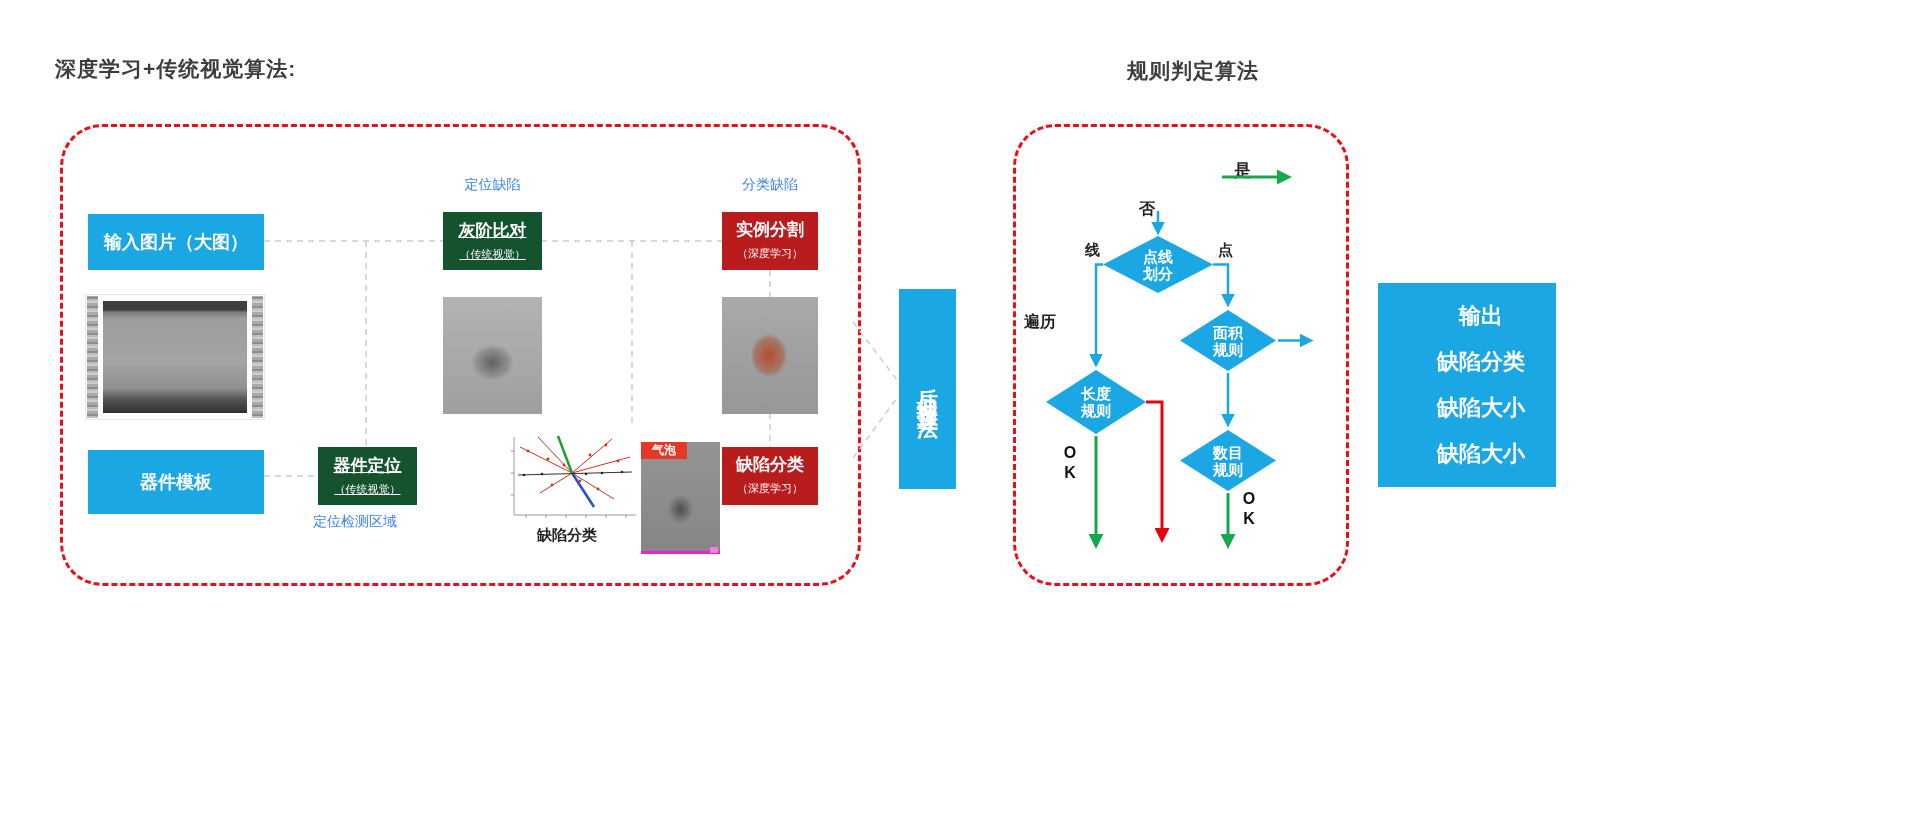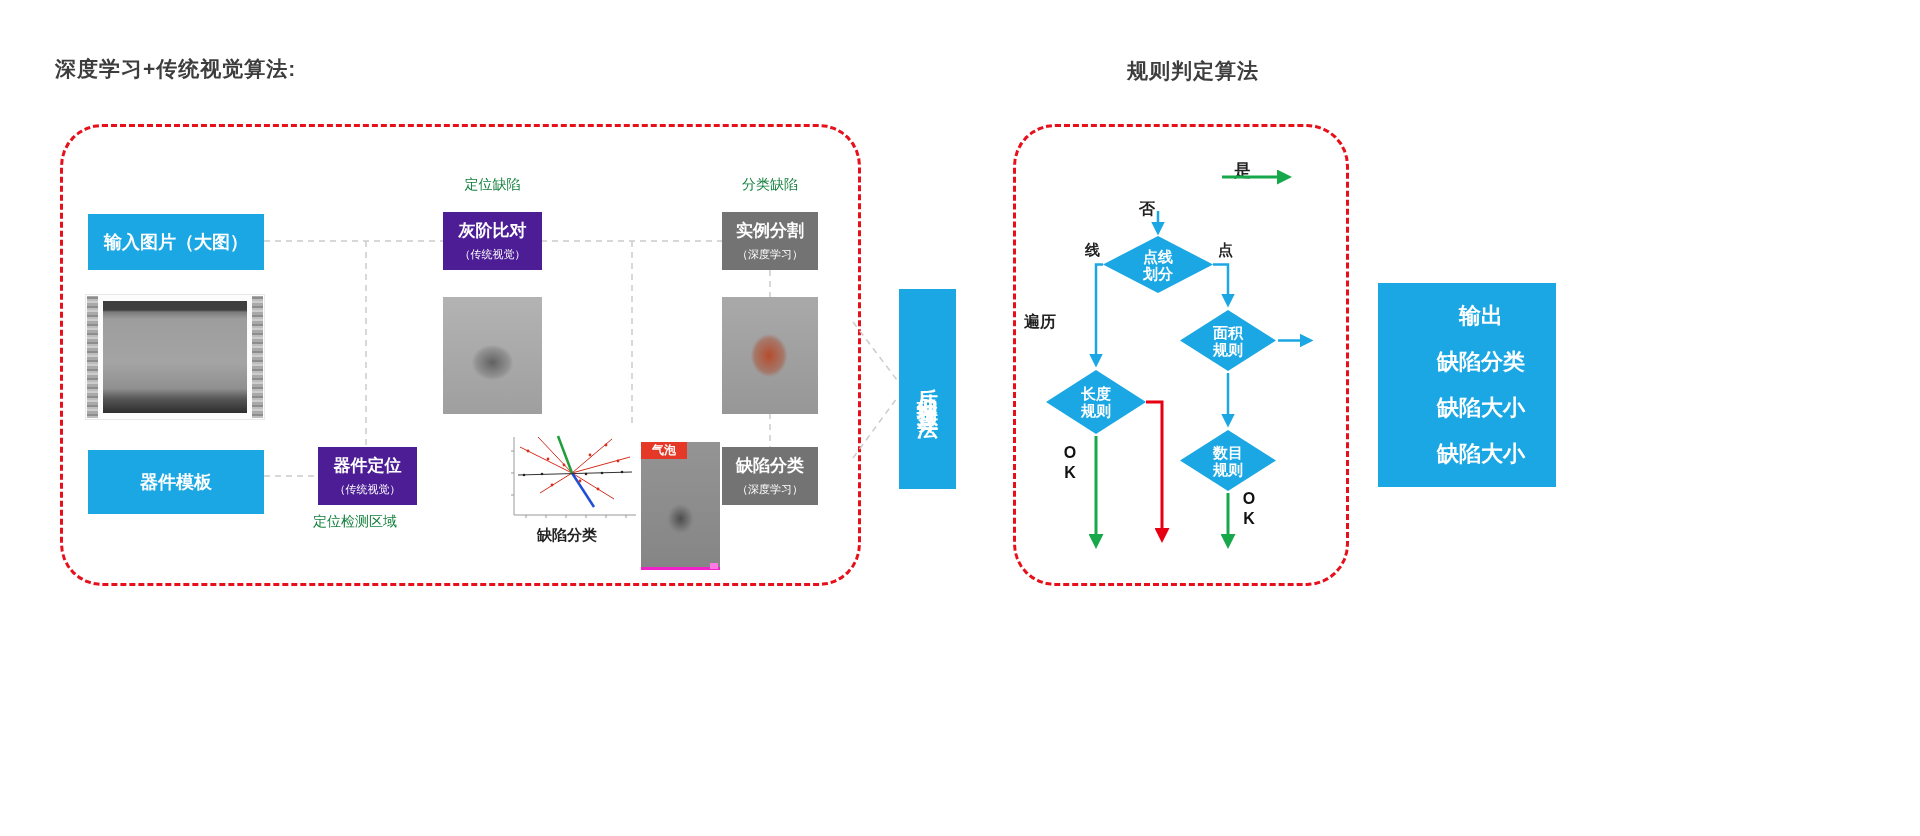--- a/index.html
+++ b/index.html
@@ -12,32 +12,32 @@
   .sec-title{font-size:21px;font-weight:bold;color:#3d3d3d;letter-spacing:1px;}
   .title-left{left:55px;top:55px;}
   .title-right{left:1108px;top:57px;width:170px;text-align:center;}
   
   .frame{border:3px dashed #e60f1a;border-radius:42px;background:transparent;}
   .frame-left{left:60px;top:124px;width:795px;height:456px;}
   .frame-right{left:1013px;top:124px;width:330px;height:456px;}
   
   .cbox{display:flex;flex-direction:column;align-items:center;justify-content:center;color:#fff;text-align:center;}
   .blue{background:#1aa7e3;}
-  .orange{background:#4c1d95;}
-  .yellow{background:#737373;}
+  .orange{background:#14532d;text-decoration:underline;}
+  .yellow{background:#b91c1c;font-family:Liberation Mono, monospace;}
   .cbox .main{font-size:17px;font-weight:bold;line-height:20px;}
   .cbox .sub{font-size:11px;line-height:14px;margin-top:6px;}
   .box-input{left:88px;top:214px;width:176px;height:56px;font-size:18px;font-weight:bold;}
   .box-template{left:88px;top:450px;width:176px;height:64px;font-size:18px;font-weight:bold;}
   .box-locate{left:318px;top:447px;width:99px;height:58px;}
   .box-gray{left:443px;top:212px;width:99px;height:58px;}
   .box-seg{left:722px;top:212px;width:96px;height:58px;}
   .box-cls{left:722px;top:447px;width:96px;height:58px;}
   
-  .caption{font-size:14px;color:#15803d;text-align:center;}
+  .caption{font-size:14px;color:#3b82f6;text-align:center;}
   .cap-locate{left:443px;top:176px;width:99px;}
   .cap-classify{left:722px;top:176px;width:96px;}
   .cap-region{left:290px;top:513px;width:130px;text-align:center;}
   
   .post-box{left:899px;top:289px;width:57px;height:200px;display:flex;align-items:center;justify-content:center;}
   .post-box span{writing-mode:vertical-rl;text-orientation:upright;font-size:21px;font-weight:bold;color:#fff;letter-spacing:6px;}
   
   .output-box{left:1378px;top:283px;width:150px;height:204px;display:flex;flex-direction:column;align-items:center;justify-content:center;padding-left:28px;}
   .output-box div{font-size:22px;font-weight:bold;color:#fff;line-height:46px;}
   
@@ -49,21 +49,21 @@
     background:linear-gradient(180deg,#3f3f3f 0px,#3f3f3f 9px,#7a7a7a 11px,#9d9d9d 18px,#a4a4a4 55%,#909090 78%,#565656 calc(100% - 14px),#2e2e2e 100%);}
   .gray-img{left:443px;top:297px;width:99px;height:117px;
     background:radial-gradient(ellipse 27px 23px at 50% 56%,rgba(85,85,85,.85),rgba(118,118,118,.45) 60%,rgba(150,150,150,0) 78%),
     linear-gradient(180deg,#b3b3b3,#9f9f9f);}
   .red-img{left:722px;top:297px;width:96px;height:117px;
     background:radial-gradient(ellipse 23px 27px at 49% 50%,rgba(184,72,40,.95),rgba(168,86,60,.55) 62%,rgba(150,150,150,0) 80%),
     linear-gradient(180deg,#a9a9a9,#979797);}
   .scatter{left:494px;top:431px;width:146px;height:116px;background:#fff;}
   .scatter svg{position:absolute;left:0;top:0;}
   .scatter-label{position:absolute;left:0;right:0;bottom:2px;text-align:center;font-size:15px;font-weight:bold;color:#222;}
-  .bubble-img{left:641px;top:442px;width:79px;height:128px;
+  .bubble-img{left:641px;top:442px;width:79px;height:112px;
     background:radial-gradient(ellipse 17px 19px at 50% 60%,rgba(66,66,66,.85),rgba(108,108,108,.4) 60%,rgba(140,140,140,0) 78%),
     linear-gradient(180deg,#949494,#858585);}
   .bubble-tag{position:absolute;left:0;top:0;background:#e53826;color:#fff;font-size:12px;line-height:17px;padding:0 11px;font-weight:bold;}
   .bubble-line{position:absolute;left:0;right:0;bottom:0;height:3px;background:#f321c9;}
   .bubble-dot{position:absolute;right:2px;bottom:1px;width:8px;height:6px;background:#ff7ae4;}
   
   .diamond{background:#1aa7e3;clip-path:polygon(50% 0%,100% 50%,50% 100%,0% 50%);
     display:flex;flex-direction:column;align-items:center;justify-content:center;color:#fff;text-align:center;}
   .diamond span{display:block;font-size:15px;font-weight:bold;line-height:17px;}
   .d-filter{left:1096px;top:145px;width:124px;height:64px;}

